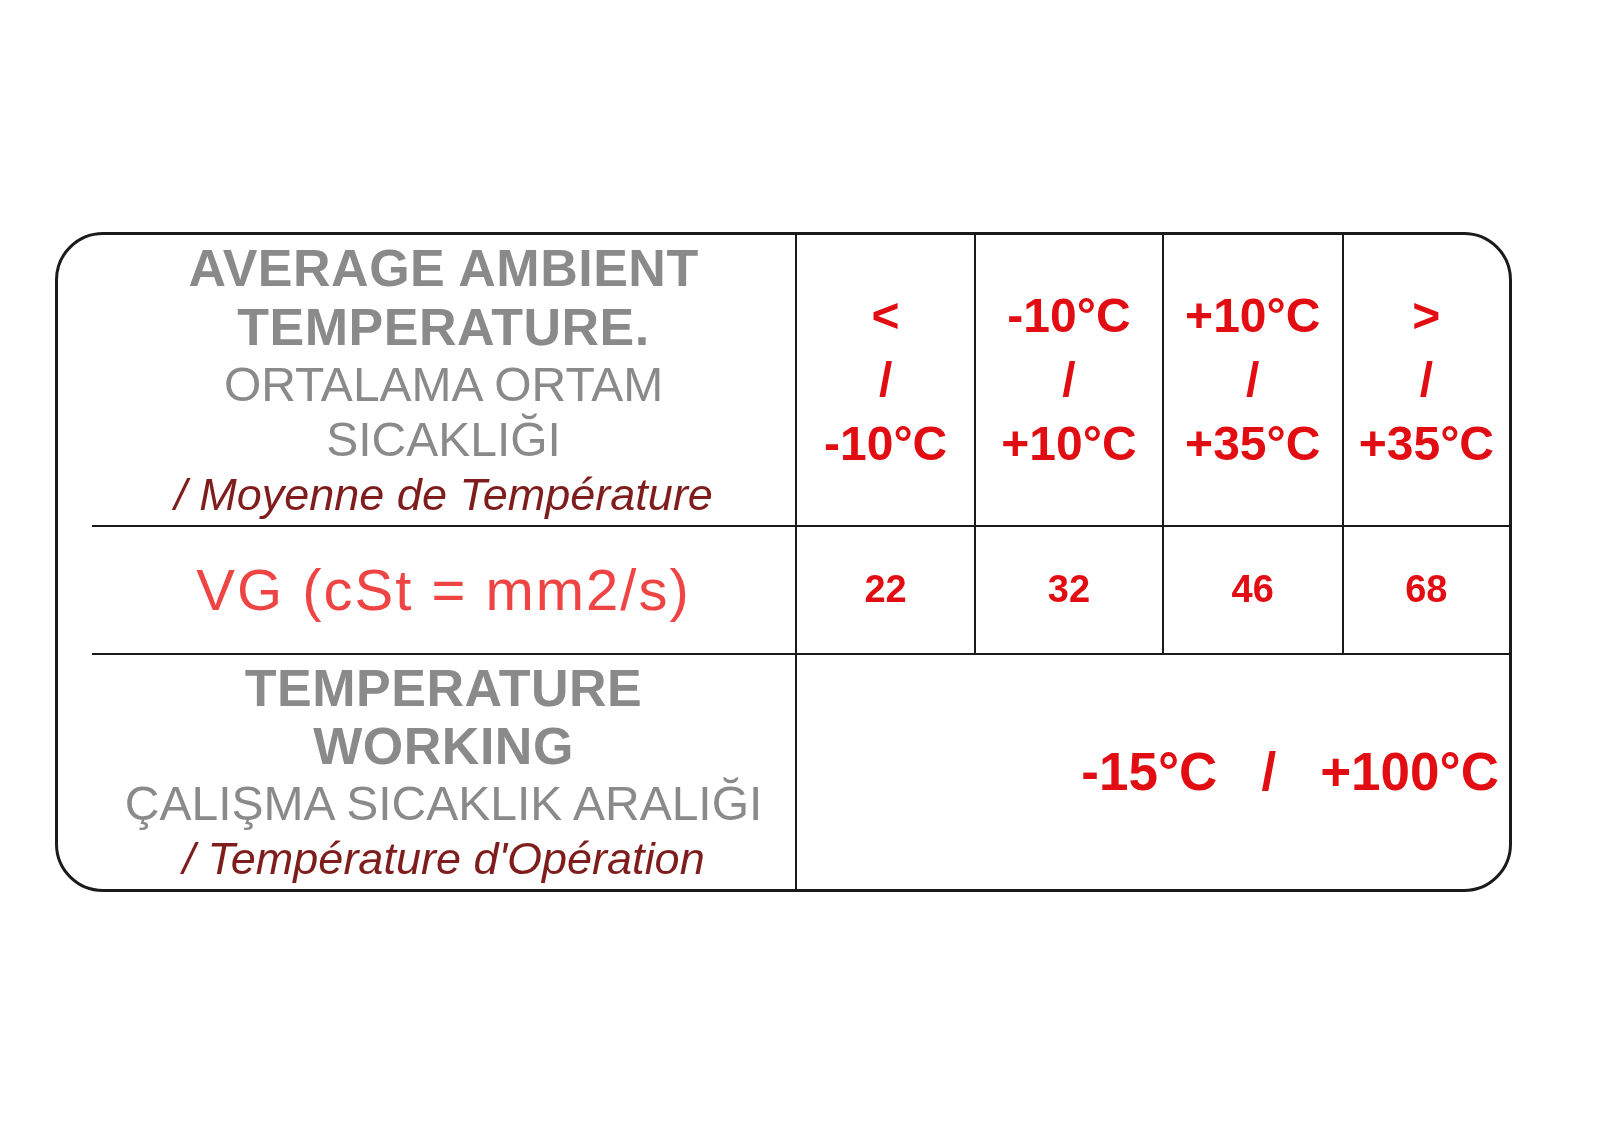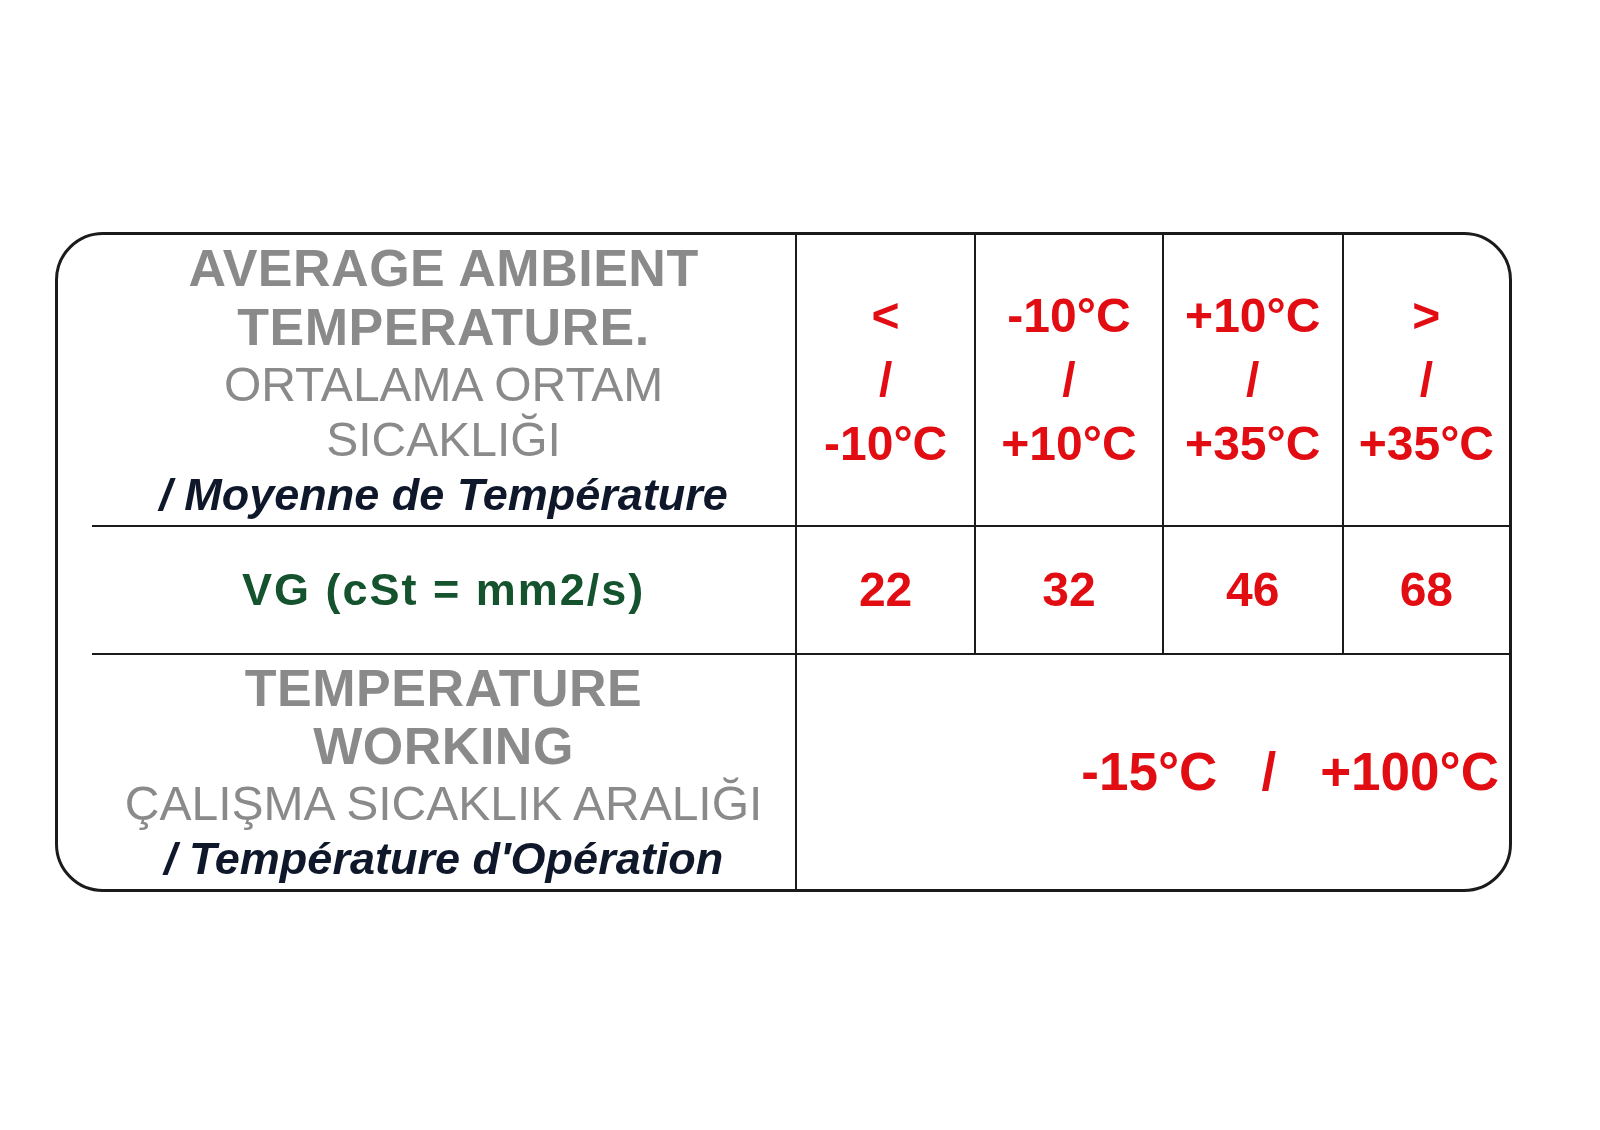--- a/index.html
+++ b/index.html
@@ -52,45 +52,45 @@
     line-height: 1.13;
     letter-spacing: 0.5px;
   }
   .g-sub {
     color: #8a8a8a;
     font-weight: normal;
     font-size: 48px;
     line-height: 1.16;
   }
   .g-fr {
-    color: #0f172a;
+    color: #7f1d1d;
     font-style: italic;
-    font-weight: bold;
+    font-weight: normal;
     font-size: 45px;
     line-height: 1.18;
   }
   .vg-label {
-    color: #14532d;
-    font-weight: bold;
-    font-size: 45px;
+    color: #ef4444;
+    font-weight: normal;
+    font-size: 58px;
     letter-spacing: 2px;
   }
 
   
   .red-range {
     color: #e20d12;
     font-weight: bold;
     font-size: 48px;
     line-height: 1.34;
   }
   .red-range div { white-space: nowrap; }
   .vg-value {
     color: #e20d12;
     font-weight: bold;
-    font-size: 48px;
+    font-size: 38px;
   }
   .wt-value {
     color: #e20d12;
     font-weight: bold;
     font-size: 53px;
     white-space: nowrap;
   }
   .wt-sep { display: inline-block; margin: 0 44px; }
 </style>
 </head>

